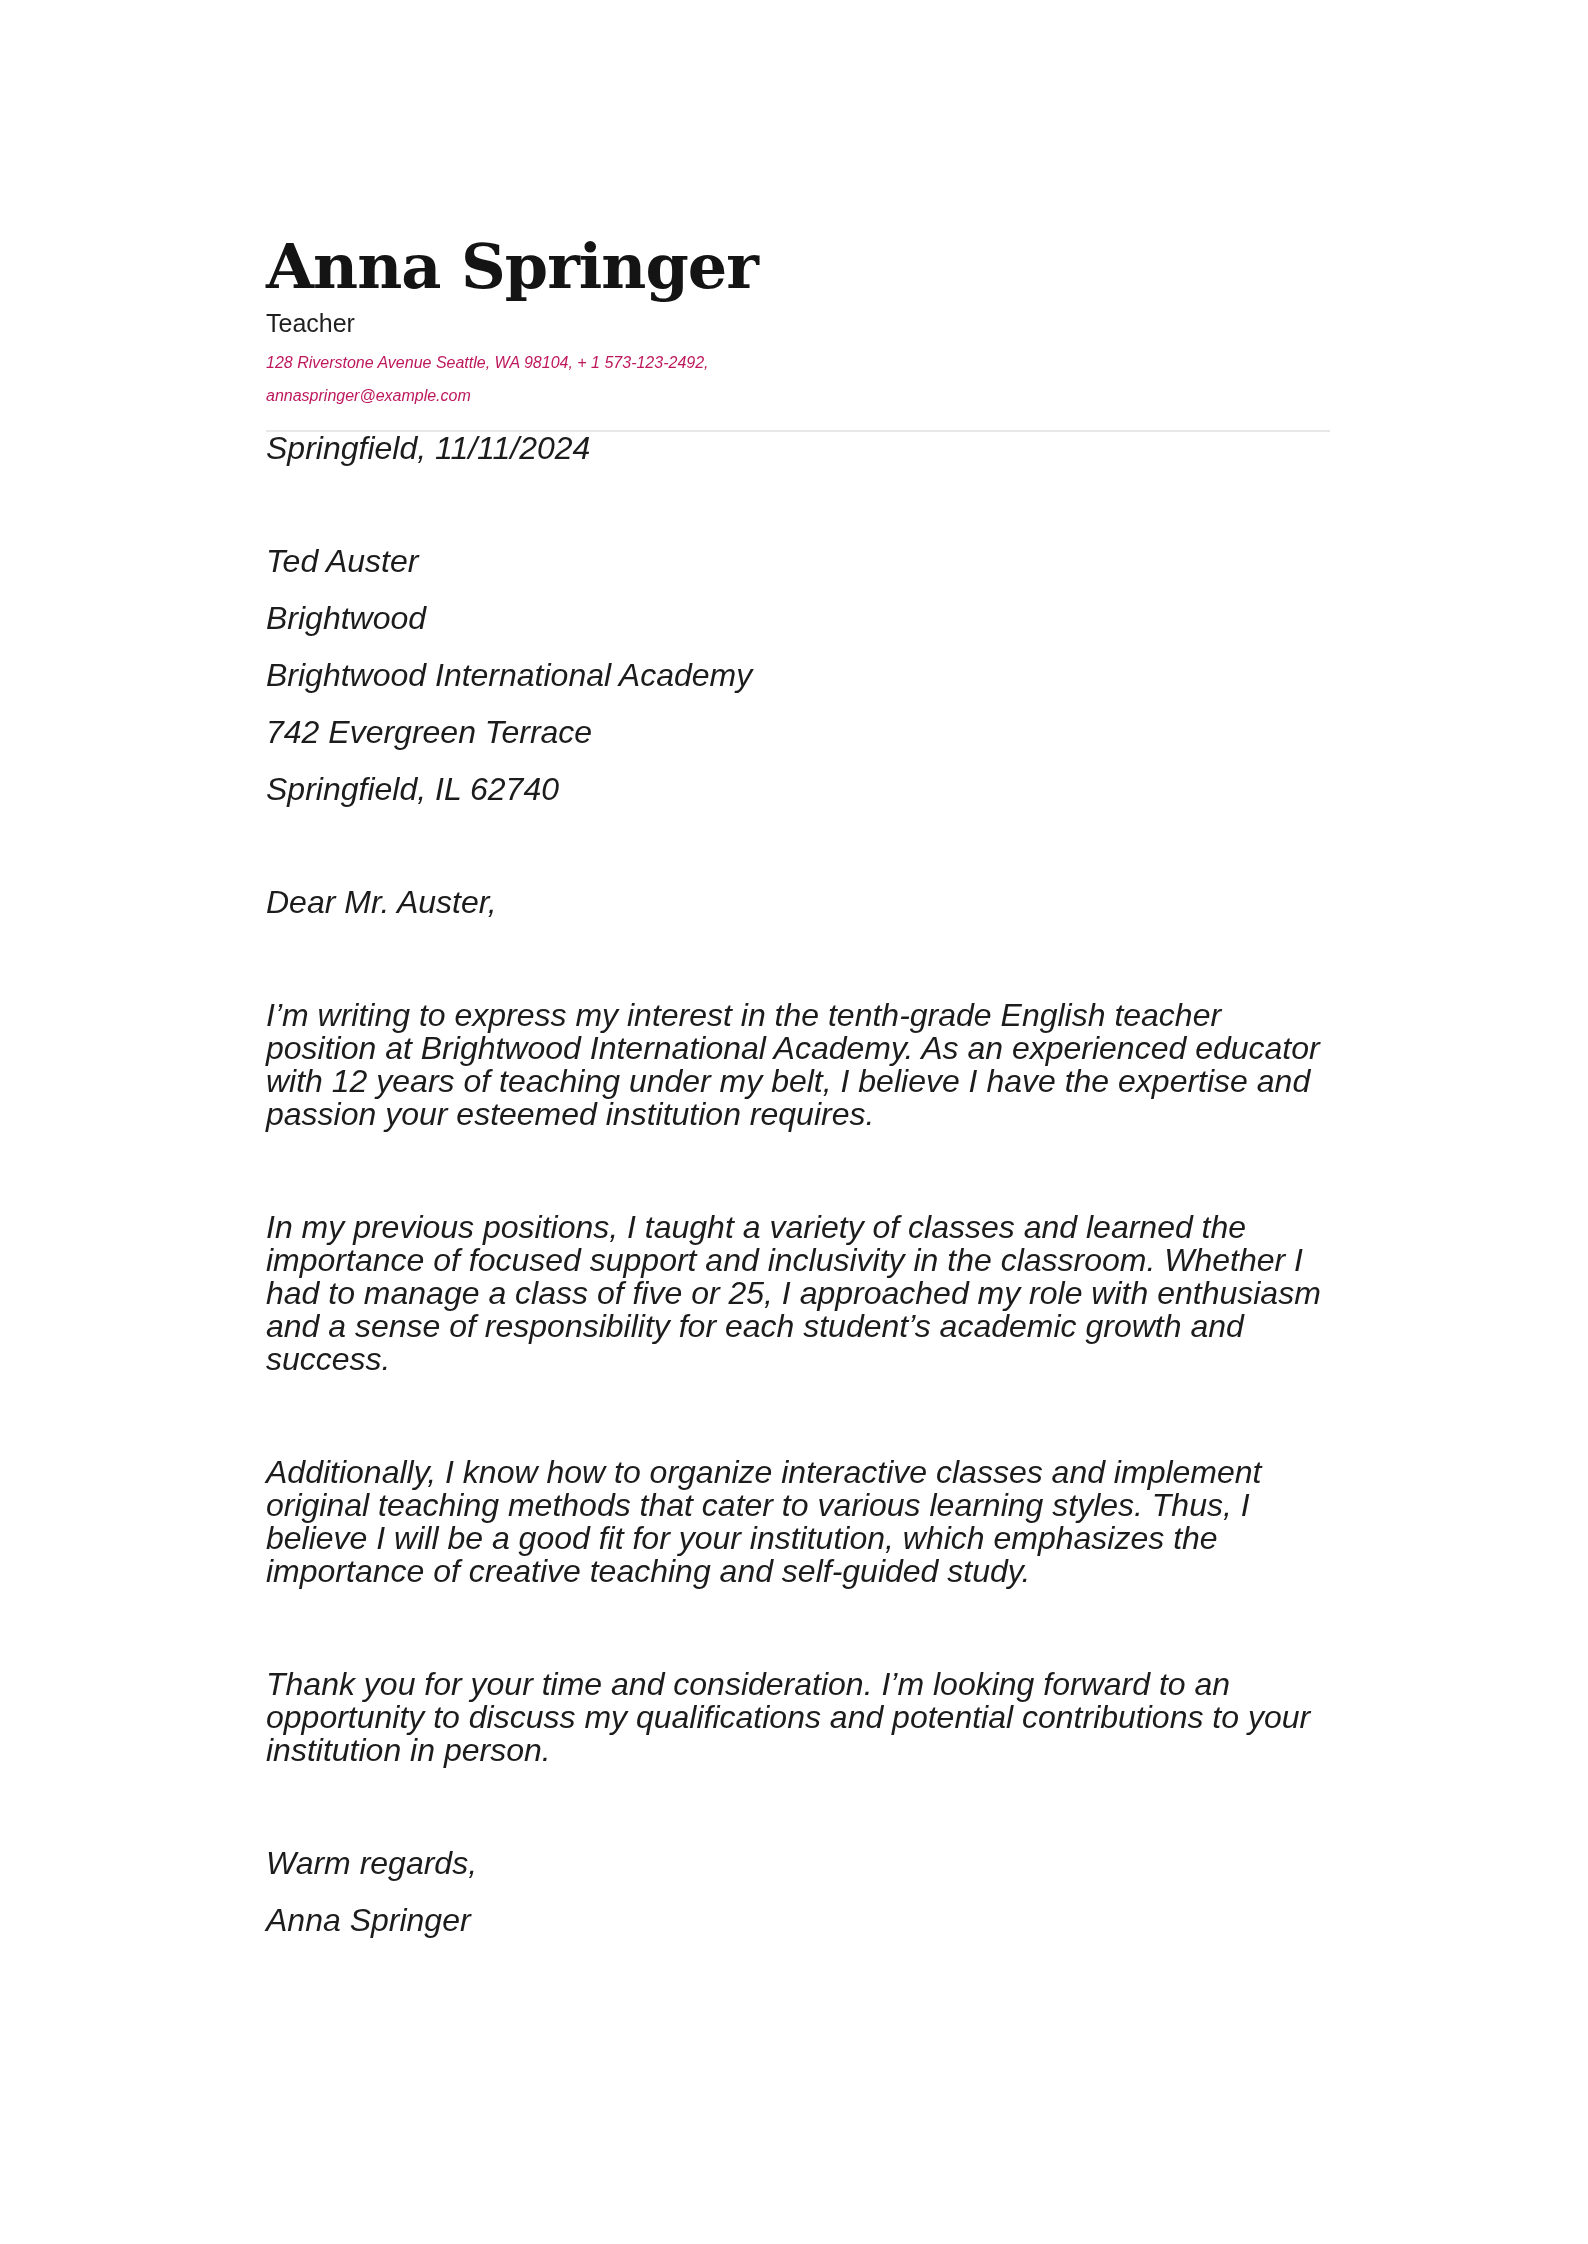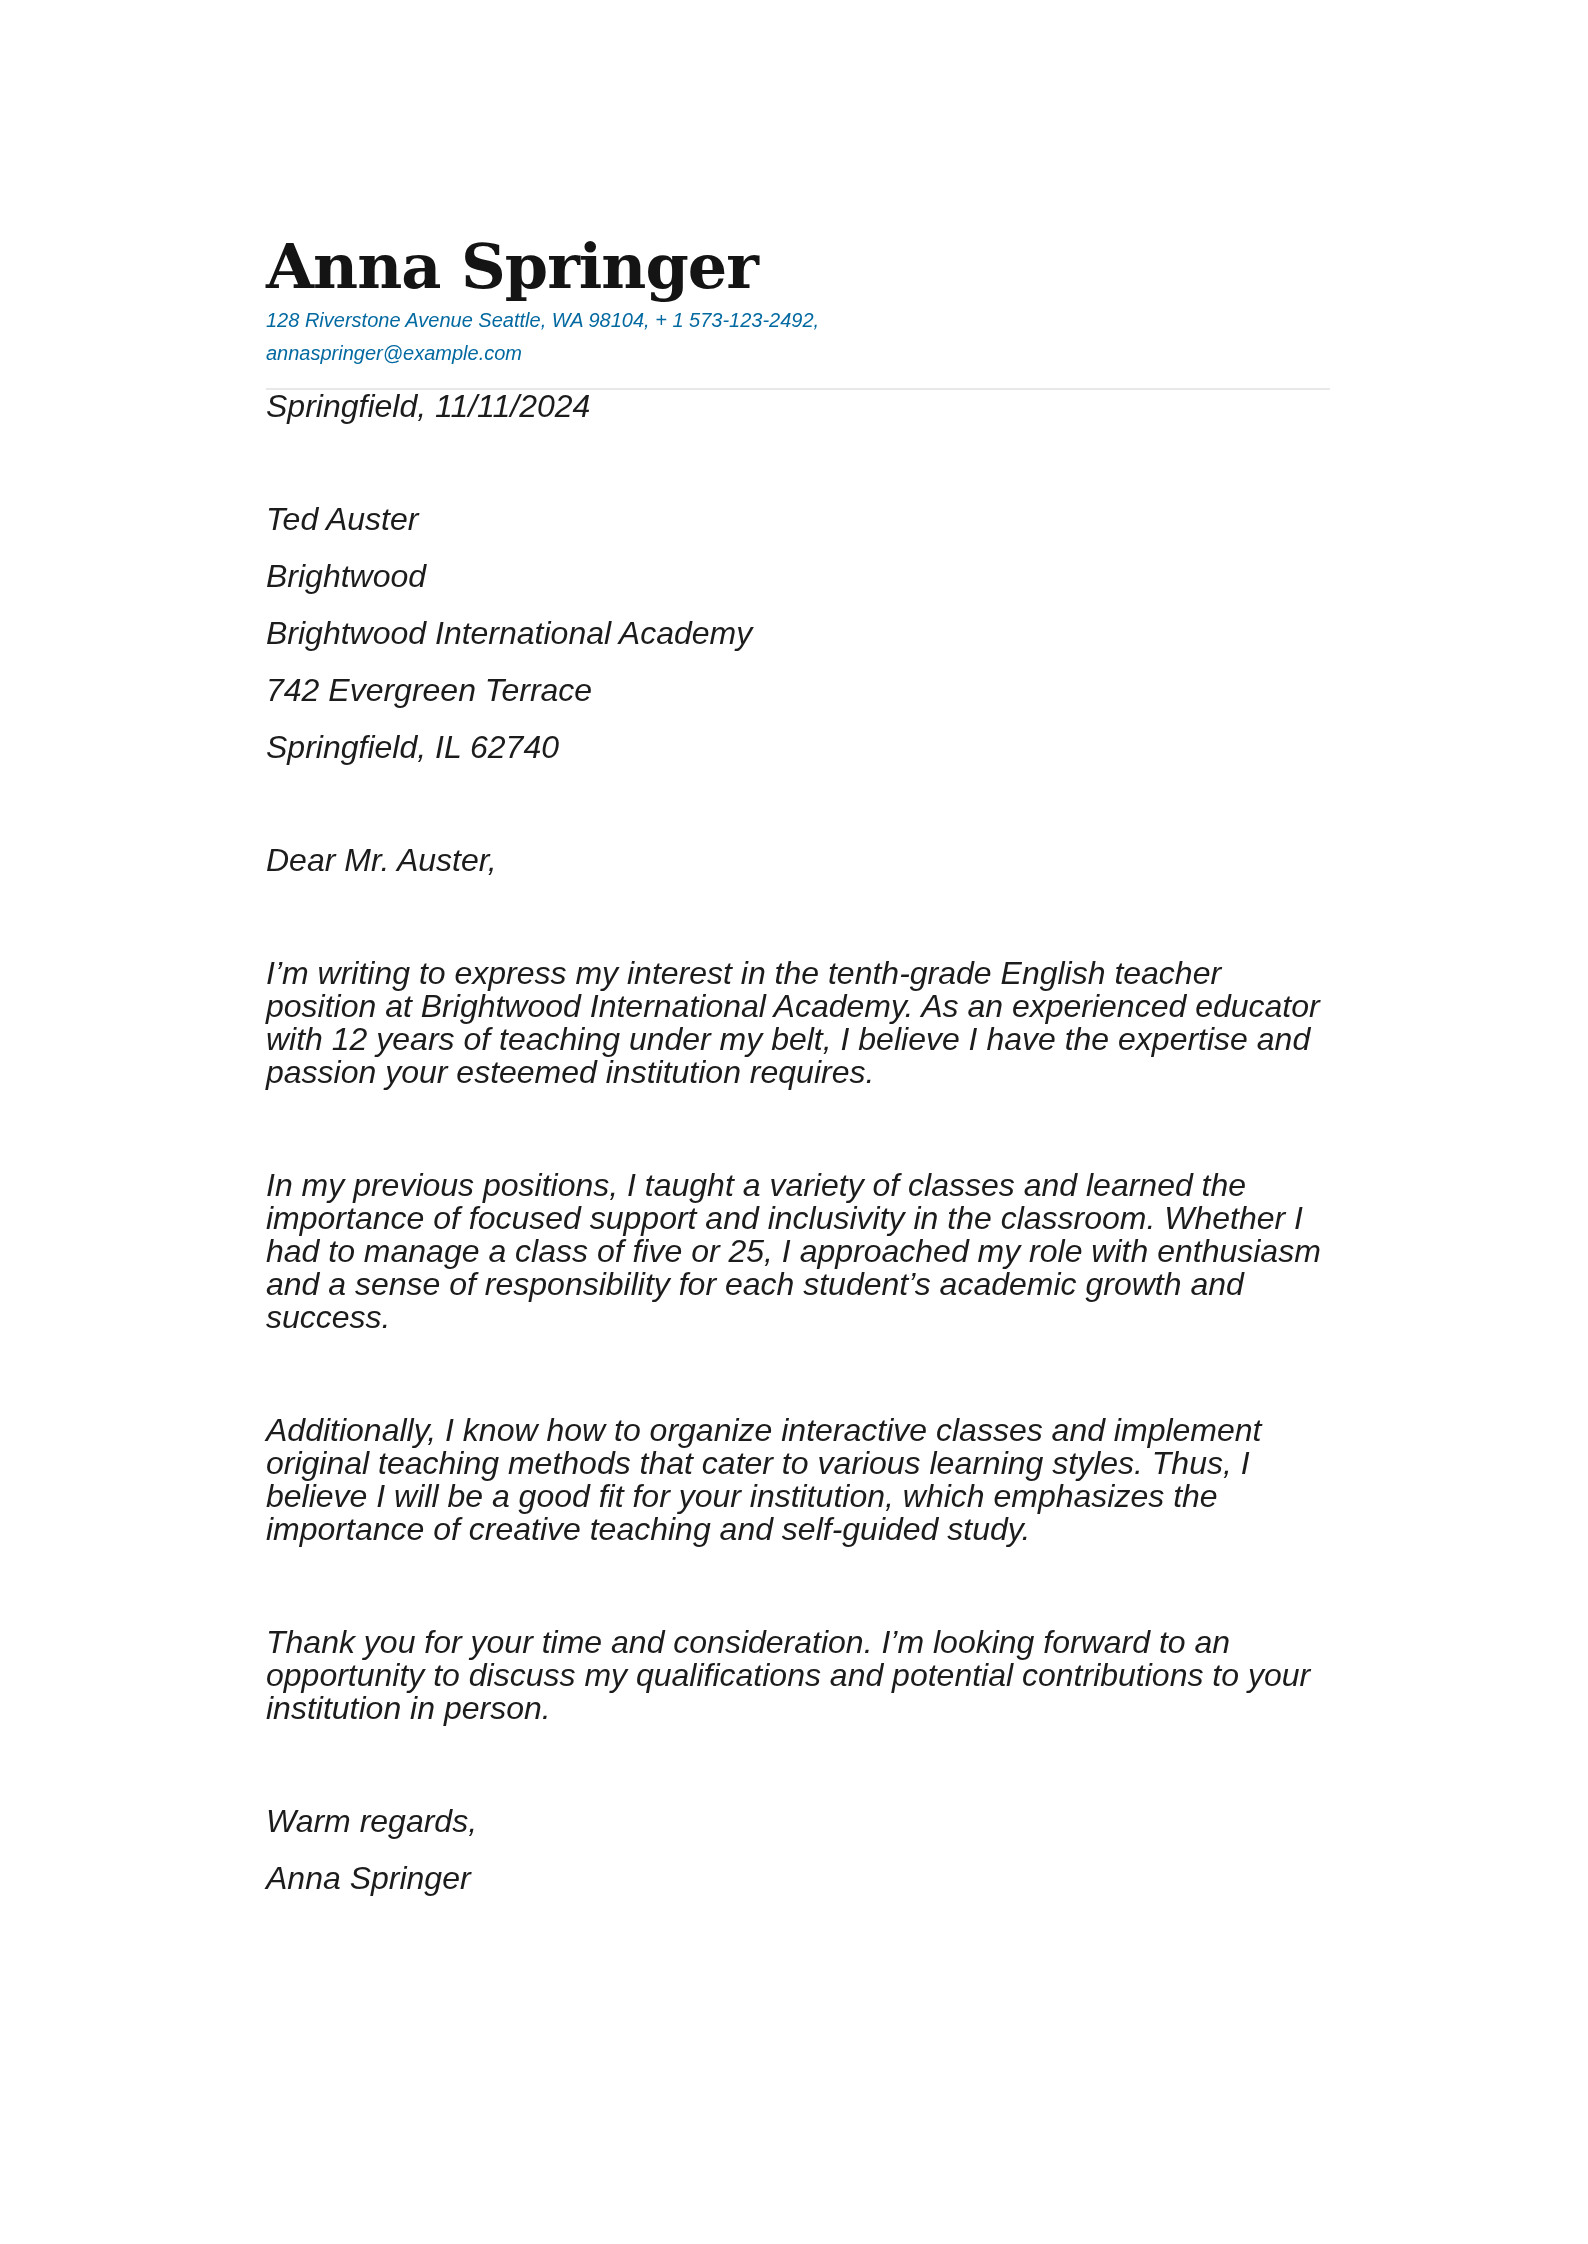--- a/index.html
+++ b/index.html
@@ -27,23 +27,23 @@
   .job-title {
     margin: 8px 0 0 0;
     font-size: 25px;
     line-height: 34px;
     font-style: normal;
     color: #1f1f1f;
   }
   .contact {
     margin: 6px 0 0 0;
     font-style: italic;
-    font-size: 20px;
+    font-size: 16px;
     line-height: 33px;
-    color: #0369a1;
+    color: #be185d;
   }
   hr.divider {
     border: none;
     border-top: 2px solid #e8e8e8;
     margin: 18px 0 0 0;
     height: 0;
   }
   .letter-body {
     font-style: italic;
     font-size: 32px;
@@ -60,20 +60,21 @@
   .signoff p:last-child { margin-bottom: 0; }
 </style>
 </head>
 <body>
 
 <div class="page">
   <div class="content">
 
     <header>
       <h1 class="applicant-name">Anna Springer</h1>
+      <div class="job-title">Teacher</div>
       <div class="contact">
         <span>128 Riverstone Avenue Seattle, WA 98104, + 1 573-123-2492,</span><br>
         <span>annaspringer@example.com</span>
       </div>
       <hr class="divider">
     </header>
 
     <main class="letter-body">
 
       <p class="date-line block">Springfield, 11/11/2024</p>

